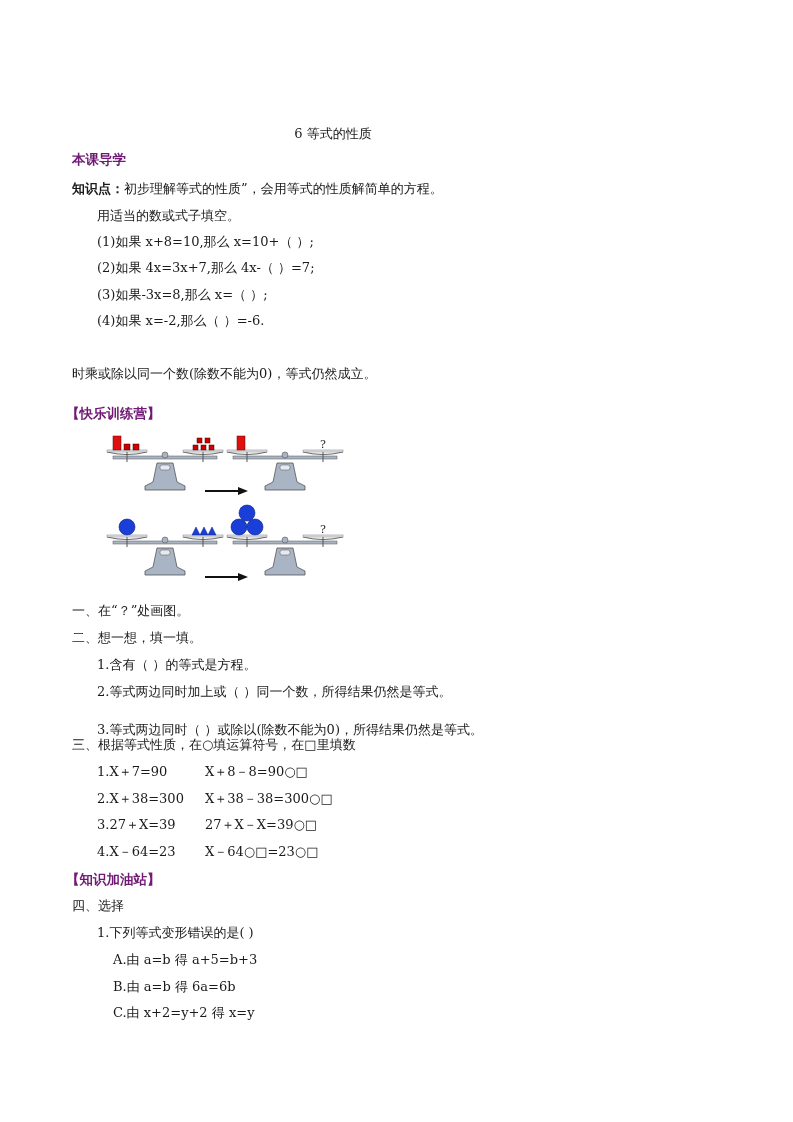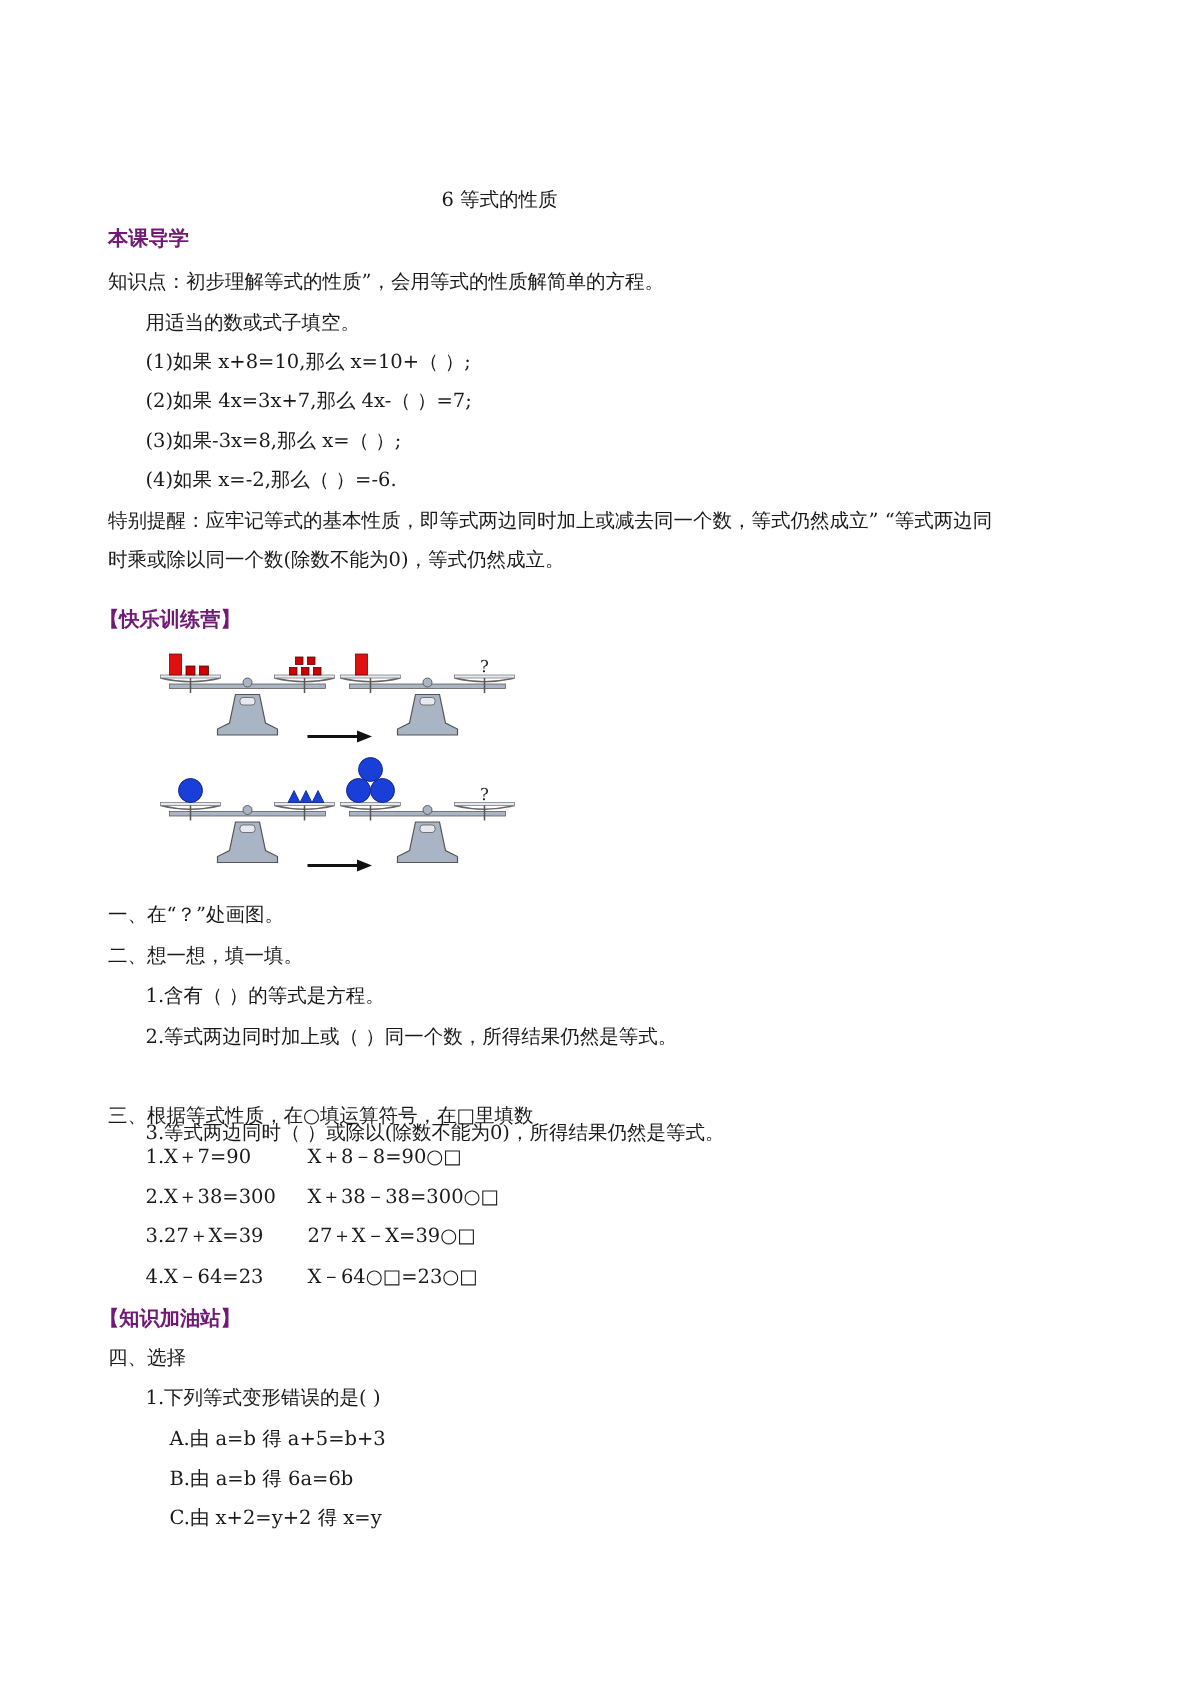--- a/index.html
+++ b/index.html
@@ -5,21 +5,21 @@
   html, body { margin: 0; padding: 0; background: #ffffff; }
   body {
     width: 793px; height: 1122px; position: relative; overflow: hidden;
     font-family: "DejaVu Serif", "Liberation Serif", serif;
     color: #1a1a1a; font-size: 13px;
   }
   .page { position: absolute; left: 0; top: 0; width: 793px; height: 1122px; }
   .line { position: absolute; left: 72px; white-space: nowrap; line-height: 18px; font-size: 13px; }
   .title { left: 0; width: 666px; text-align: center; top: 125px; }
   .red-head { color: #701a75; font-weight: bold; font-family: "DejaVu Sans", "Liberation Sans", sans-serif; font-size: 13.5px; }
-  .bold { font-weight: normal; font-family: "DejaVu Sans", "Liberation Sans", sans-serif; }
+  .bold { font-weight: bold; font-family: "DejaVu Sans", "Liberation Sans", sans-serif; }
   .indent1 { left: 97px; }
   .indent2 { left: 113px; }
   .figure { position: absolute; }
 </style>
 </head>
 <body>
 
 <div class="page">
 
   <div class="line title">6   等式的性质</div>
@@ -29,23 +29,20 @@
   <div class="line" style="top:180px">
     <span class="bold">知识点：</span><span>初步理解等式的性质”，会用等式的性质解简单的方程。</span>
   </div>
 
   <div class="line indent1" style="top:207px">用适当的数或式子填空。</div>
   <div class="line indent1" style="top:233px">(1)如果 x+8=10,那么 x=10+（      ）;</div>
   <div class="line indent1" style="top:259px">(2)如果 4x=3x+7,那么 4x-（      ）=7;</div>
   <div class="line indent1" style="top:286px">(3)如果-3x=8,那么 x=（      ）;</div>
   <div class="line indent1" style="top:312px">(4)如果 x=-2,那么（      ）=-6.</div>
 
-  <div class="line" style="top:339px">
-    <span class="bold">特别提醒：</span><span>应牢记等式的基本性质，即等式两边同时加上或减去同一个数，等式仍然成立”  “等式两边同</span>
-  </div>
   <div class="line" style="top:365px">时乘或除以同一个数(除数不能为0)，等式仍然成立。</div>
 
   <div class="line red-head" style="top:404px; left:66px">【快乐训练营】</div>
 
   <svg class="figure" style="left:100px; top:430px" width="250" height="165" viewBox="0 0 250 165">
     <defs>
       <g id="scale">
 
         <rect x="8" y="26" width="104" height="3" fill="#a9b4c4" stroke="#555" stroke-width="0.5"></rect>
 
@@ -102,21 +99,21 @@
       <circle cx="30" cy="12" r="8" fill="#1a3fd9" stroke="#0a1f80" stroke-width="0.6"></circle>
       <text x="98" y="18" font-size="11" text-anchor="middle" fill="#222" font-family="DejaVu Serif, serif">?</text>
     </g>
   </svg>
 
   <div class="line" style="top:602px">一、在“？”处画图。</div>
 
   <div class="line" style="top:629px">二、想一想，填一填。</div>
   <div class="line indent1" style="top:656px">1.含有（      ）的等式是方程。</div>
   <div class="line indent1" style="top:683px">2.等式两边同时加上或（   ）同一个数，所得结果仍然是等式。</div>
-  <div class="line indent1" style="top:747px">3.等式两边同时（   ）或除以(除数不能为0)，所得结果仍然是等式。</div>
+  <div class="line indent1" style="top:721px">3.等式两边同时（   ）或除以(除数不能为0)，所得结果仍然是等式。</div>
 
   <div class="line" style="top:736px">三、根据等式性质，在○填运算符号，在□里填数</div>
 
   <div class="line indent1" style="top:763px">1.X＋7=90</div>
   <div class="line" style="top:763px; left:205px">X＋8－8=90○□</div>
 
   <div class="line indent1" style="top:790px">2.X＋38=300</div>
   <div class="line" style="top:790px; left:205px">X＋38－38=300○□</div>
 
   <div class="line indent1" style="top:816px">3.27＋X=39</div>

